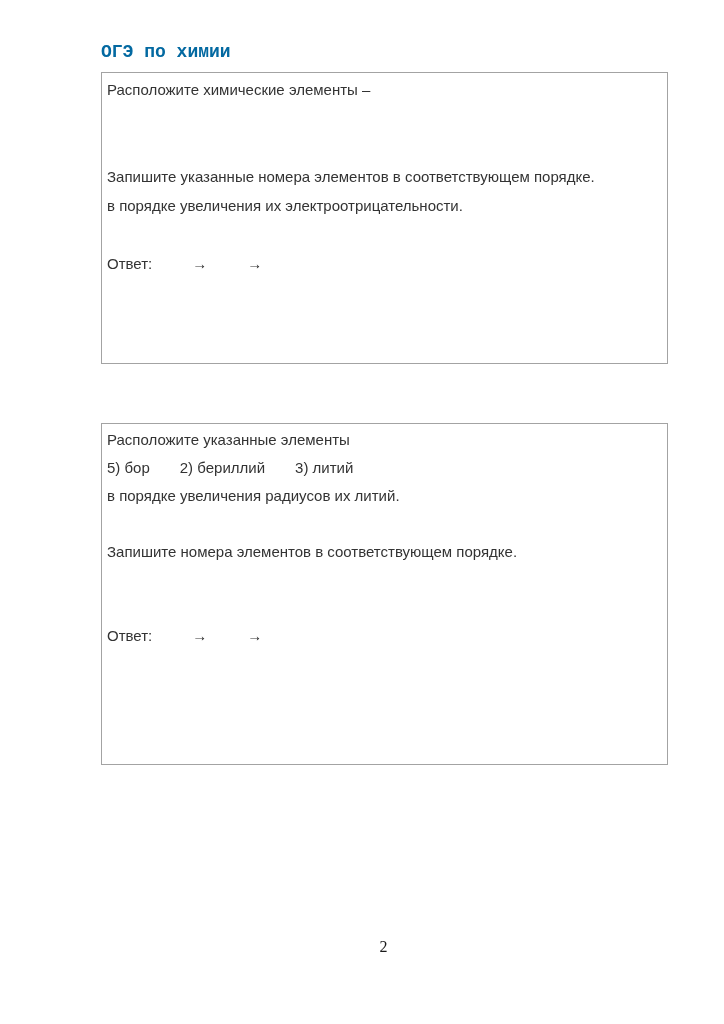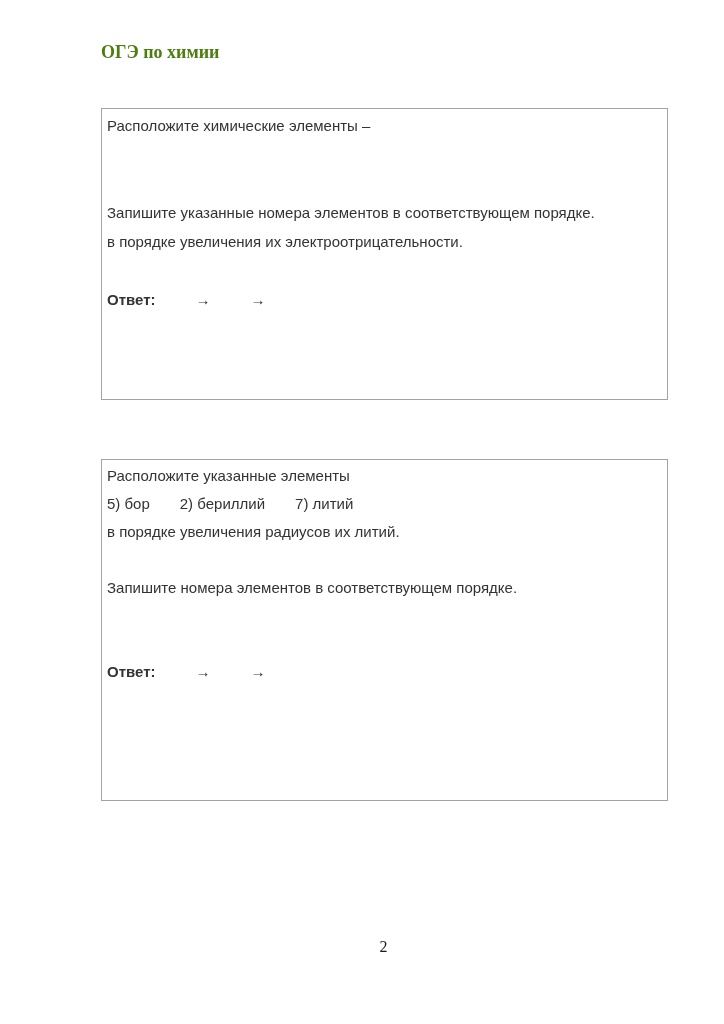--- a/index.html
+++ b/index.html
@@ -7,44 +7,43 @@
     width:724px;height:1024px;
     background:#ffffff;
     position:relative;
     font-family:"Liberation Sans", sans-serif;
     color:#2e2e2e;
     overflow:hidden;
   }
   .doc-title{
     position:absolute;
     left:101px;top:42px;
-    font-family:Liberation Serif, serif;
+    font-family:Liberation Mono, monospace;
     font-weight:bold;
     font-size:18px;
-    color:#4d7c0f;
+    color:#0369a1;
   }
   .qbox{
     position:absolute;
     left:101px;
     width:555px;
     border:1px solid #a3a3a3;
     padding:2px 5px;
     font-size:15px;
     color:#333333;
     background:#ffffff;
-    margin-top:36px;
   }
   .qbox.q1{top:72px;height:286px;}
   .qbox.q1 .line{height:29px;line-height:29px;}
   .qbox.q2{top:423px;height:336px;}
   .qbox.q2 .line{height:28px;line-height:28px;}
   .line{white-space:nowrap;overflow:hidden;}
   .q1 .item{margin-right:18px;}
   .q2 .item{margin-right:30px;}
-  .answer-line .answer-label{display:inline-block;font-weight:bold;}
+  .answer-line .answer-label{display:inline-block;}
   .answer-line .arrow{display:inline-block;margin-left:40px;color:#333333;}
   .page-number{
     position:absolute;
     left:101px;top:938px;
     width:565px;
     text-align:center;
     font-family:"Liberation Serif", serif;
     font-size:16px;
     color:#1a1a1a;
   }
@@ -64,21 +63,21 @@
   <div class="line answer-line">
     <span class="answer-label">Ответ:</span><span class="arrow">→</span><span class="arrow">→</span>
   </div>
   <div class="line"></div>
   <div class="line"></div>
 </div>
 
 <div class="qbox q2">
   <div class="line">Расположите указанные элементы</div>
   <div class="line">
-    <span class="item">5) бор</span><span class="item">2) бериллий</span><span class="item">7) литий</span>
+    <span class="item">5) бор</span><span class="item">2) бериллий</span><span class="item">3) литий</span>
   </div>
   <div class="line">в порядке увеличения радиусов их литий.</div>
   <div class="line"></div>
   <div class="line">Запишите номера элементов в соответствующем порядке.</div>
   <div class="line"></div>
   <div class="line"></div>
   <div class="line answer-line">
     <span class="answer-label">Ответ:</span><span class="arrow">→</span><span class="arrow">→</span>
   </div>
   <div class="line"></div>

